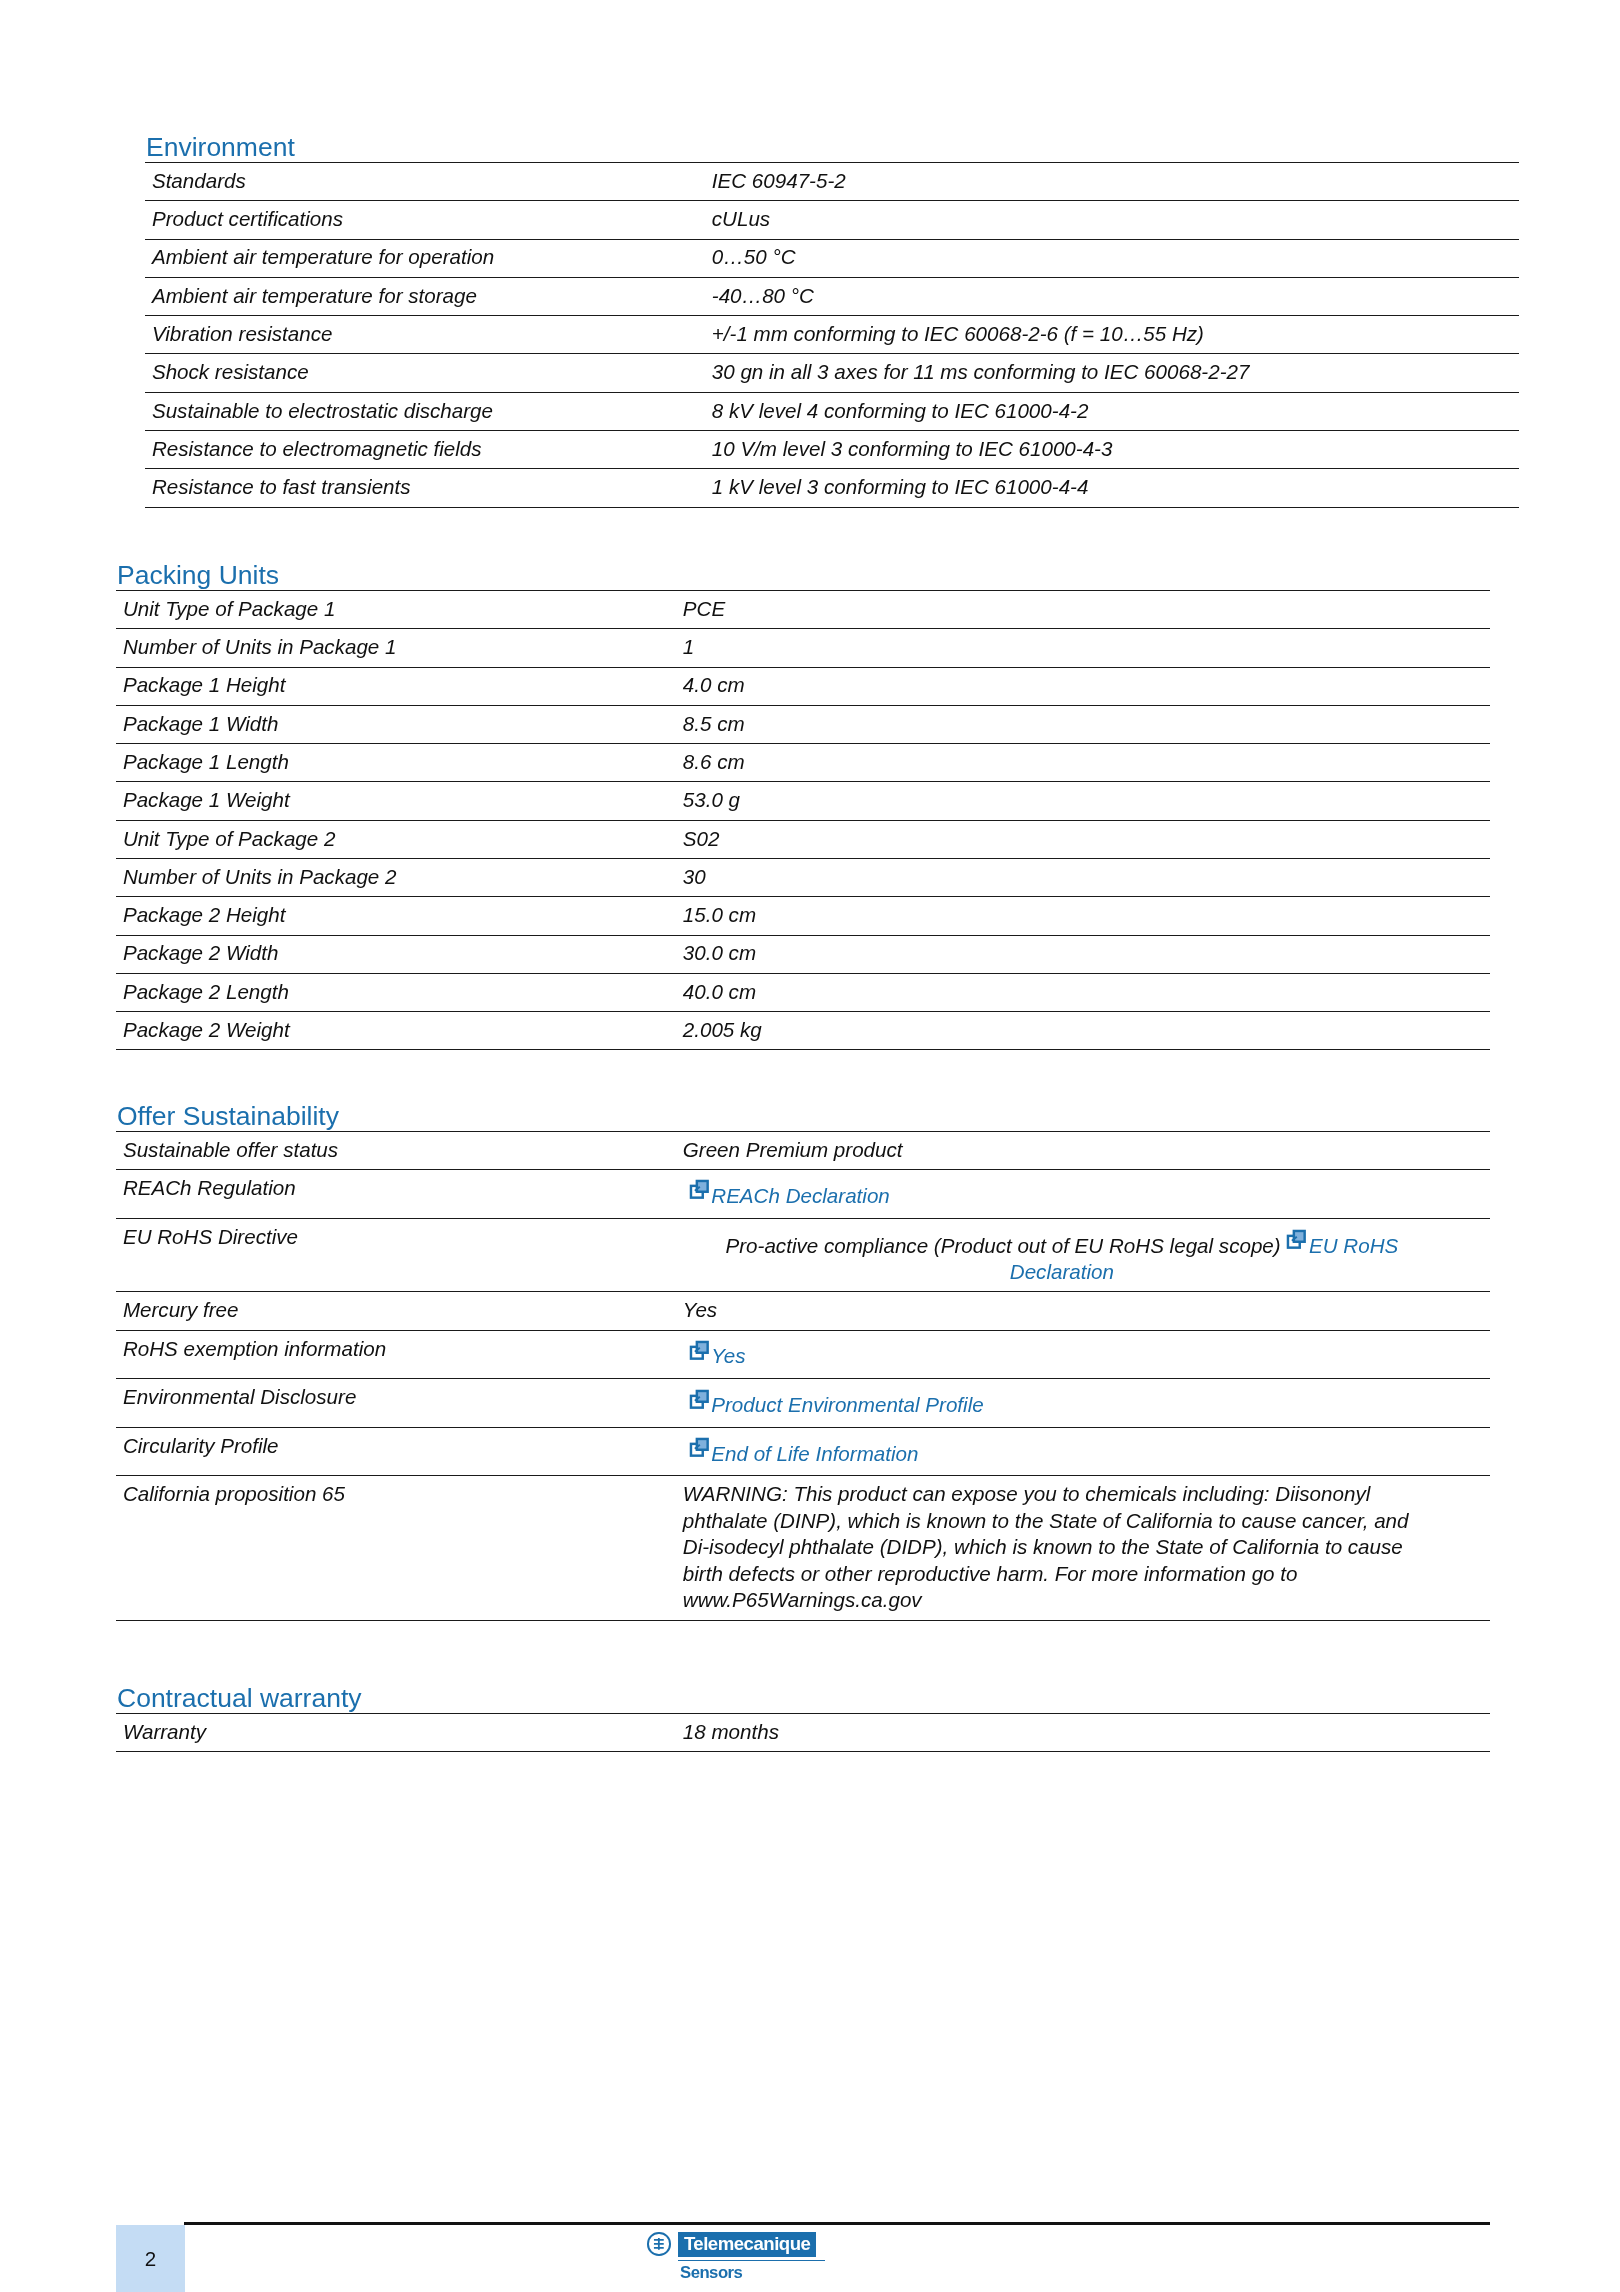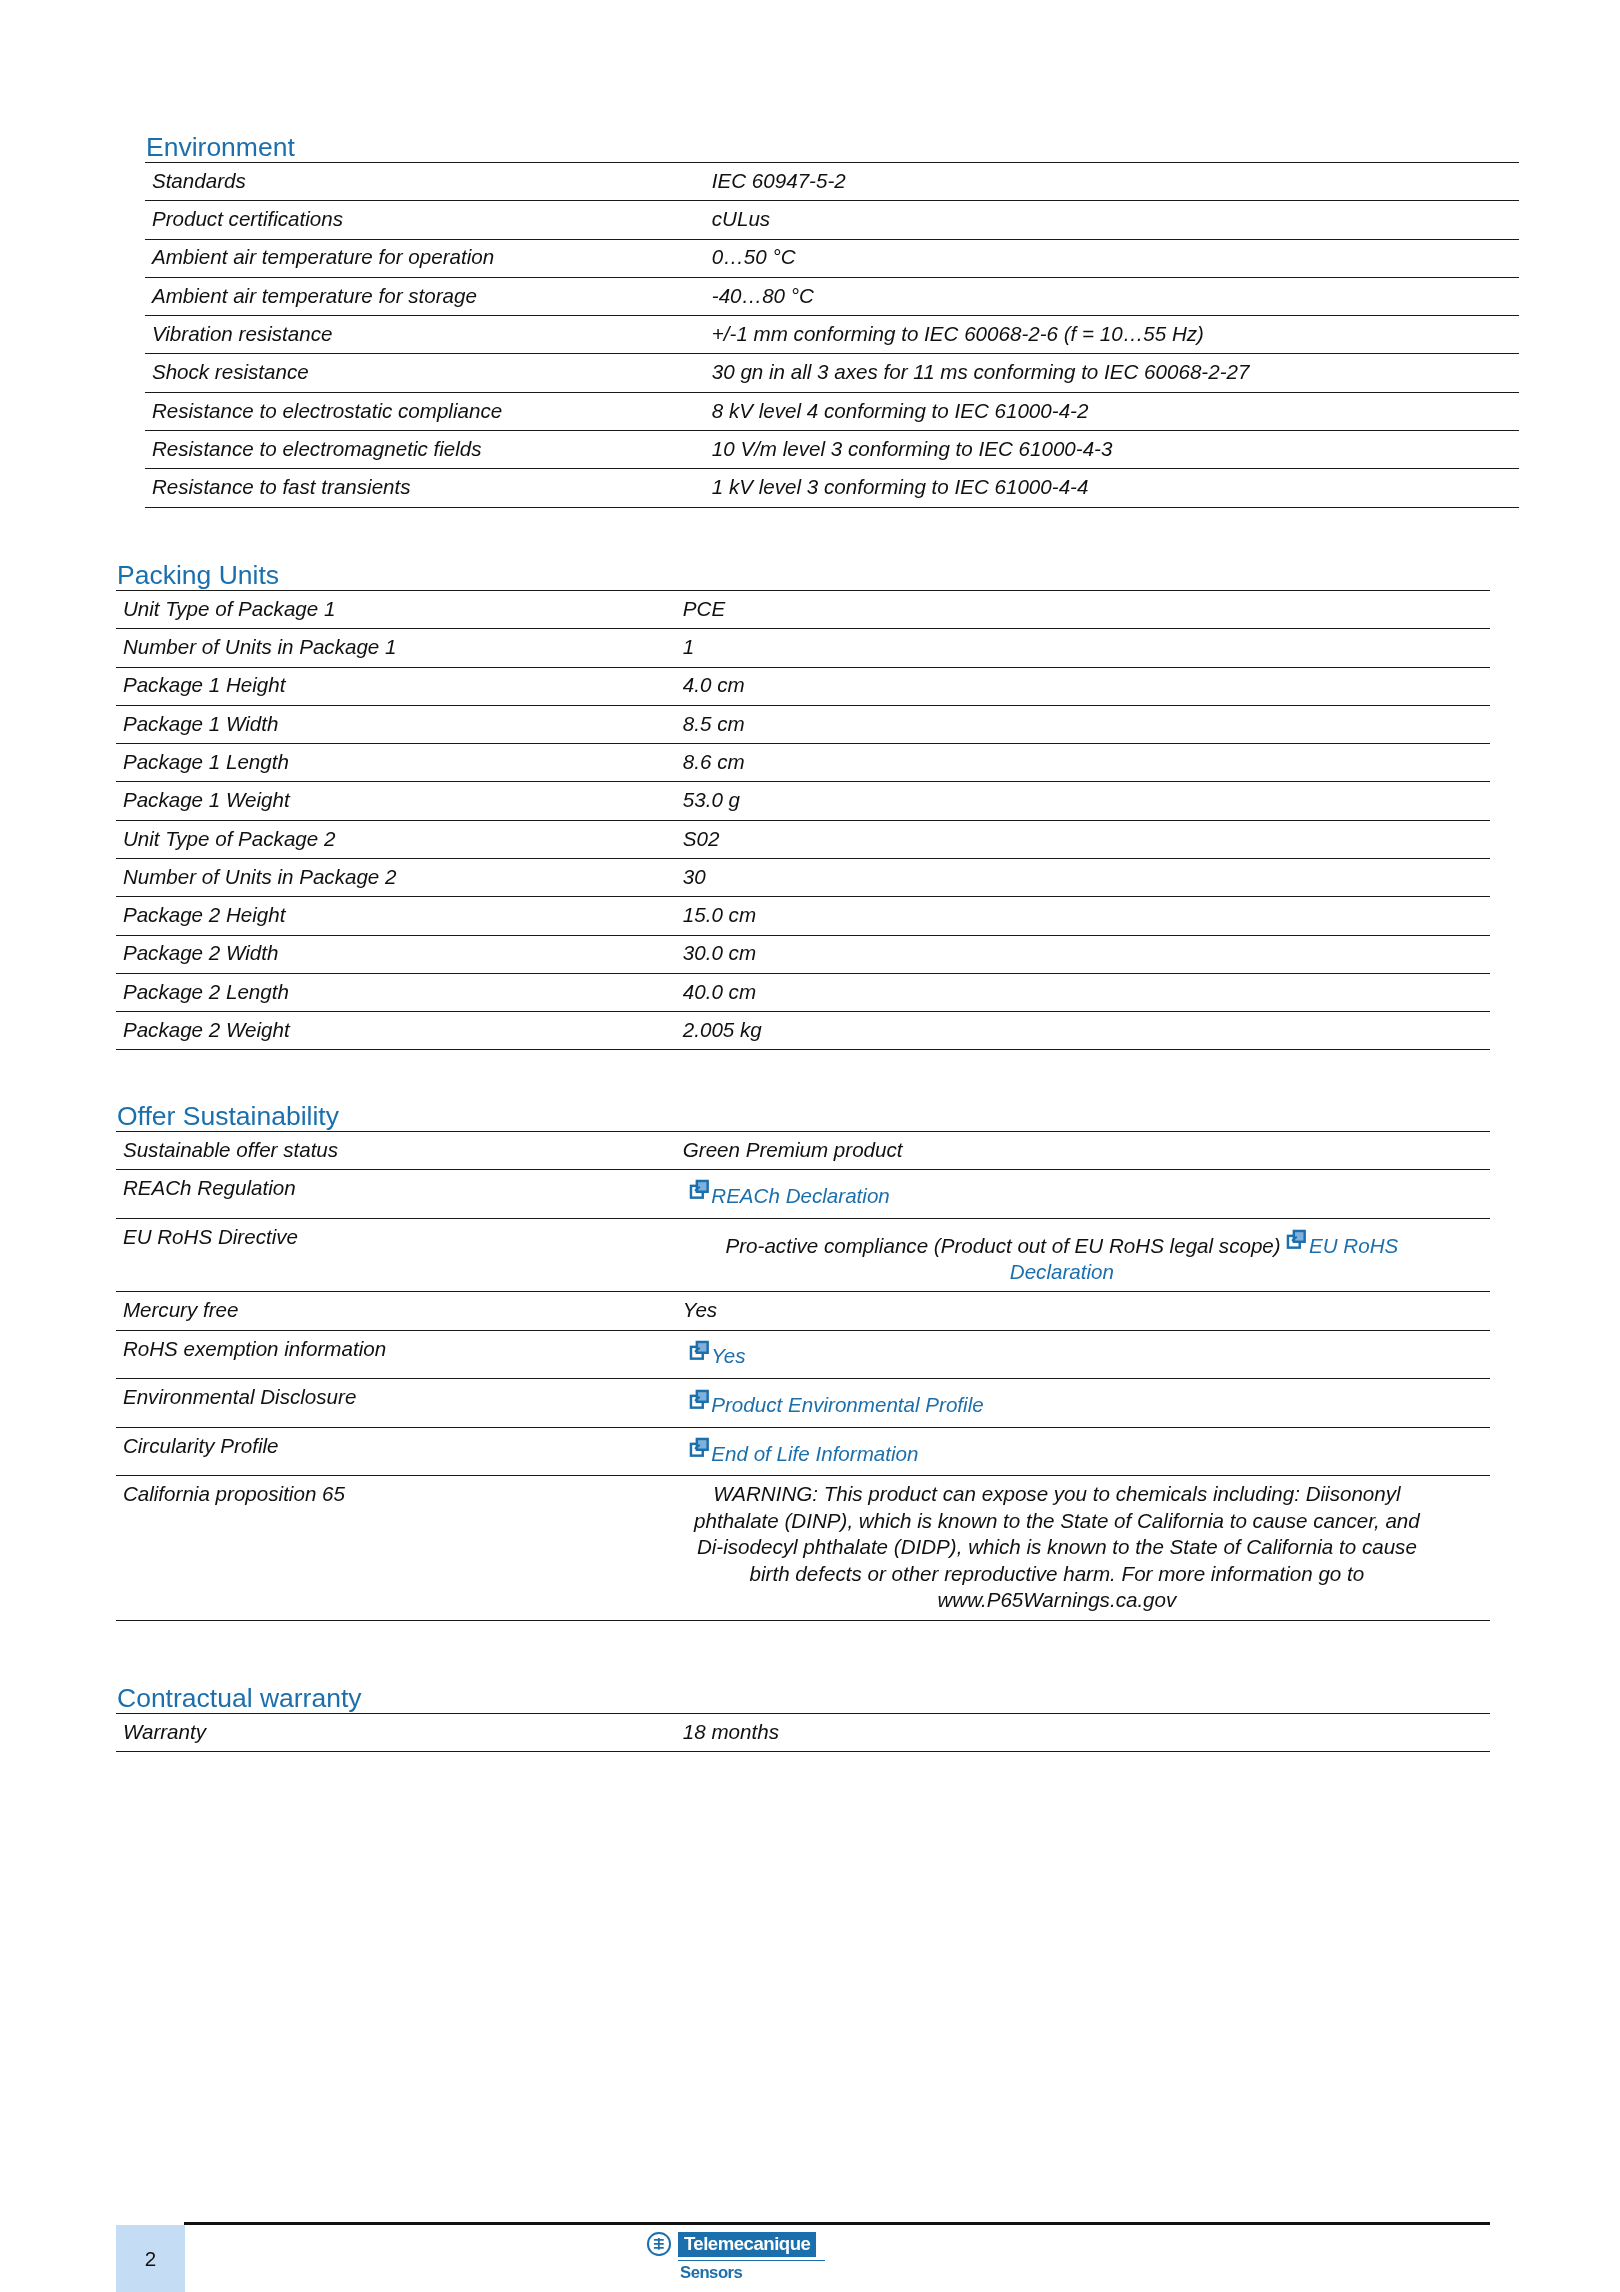--- a/index.html
+++ b/index.html
@@ -85,21 +85,21 @@
         </tr>
       <tr class="h38">
           <td class="label">Vibration resistance</td>
           <td class="value">+/-1 mm conforming to IEC 60068-2-6 (f = 10…55 Hz)</td>
         </tr>
       <tr class="h38">
           <td class="label">Shock resistance</td>
           <td class="value">30 gn in all 3 axes for 11 ms conforming to IEC 60068-2-27</td>
         </tr>
       <tr class="h38">
-          <td class="label">Resistance to electrostatic compliance</td>
+          <td class="label">Sustainable to electrostatic discharge</td>
           <td class="value">8 kV level 4 conforming to IEC 61000-4-2</td>
         </tr>
       <tr class="h38">
           <td class="label">Resistance to electromagnetic fields</td>
           <td class="value">10 V/m level 3 conforming to IEC 61000-4-3</td>
         </tr>
       <tr class="h38">
           <td class="label">Resistance to fast transients</td>
           <td class="value">1 kV level 3 conforming to IEC 61000-4-4</td>
         </tr>
@@ -218,21 +218,21 @@
         <td class="value link-cell">
           <a class="link"><span class="ext-icon"><svg width="21.6" height="21.6" viewBox="0 0 22 22">
                   <rect x="2" y="7" width="12" height="12" fill="#fff" stroke="#1b6fad" stroke-width="2.5"></rect>
                   <rect x="8" y="2" width="11" height="11" fill="#7fb0dc" stroke="#1b6fad" stroke-width="2.5"></rect>
                   <path d="M6 12 L11 8" stroke="#1b6fad" stroke-width="2"></path>
                 </svg></span><span>End of Life Information</span></a>
         </td>
       </tr>
       <tr>
         <td class="label">California proposition 65</td>
-        <td class="value" style="padding-right:59px;text-align:center;">WARNING: This product can expose you to chemicals including: Diisononyl phthalate (DINP), which is known to the State of California to cause cancer, and Di-isodecyl phthalate (DIDP), which is known to the State of California to cause birth defects or other reproductive harm. For more information go to www.P65Warnings.ca.gov</td>
+        <td class="value" style="padding-right:59px;">WARNING: This product can expose you to chemicals including: Diisononyl phthalate (DINP), which is known to the State of California to cause cancer, and Di-isodecyl phthalate (DIDP), which is known to the State of California to cause birth defects or other reproductive harm. For more information go to www.P65Warnings.ca.gov</td>
       </tr>
     </tbody>
   </table>
 </div>
 
 <div class="section" style="top:1684px;">
   <h2 class="section-title">Contractual warranty</h2>
   <table>
     <tbody>
       <tr class="h38">

